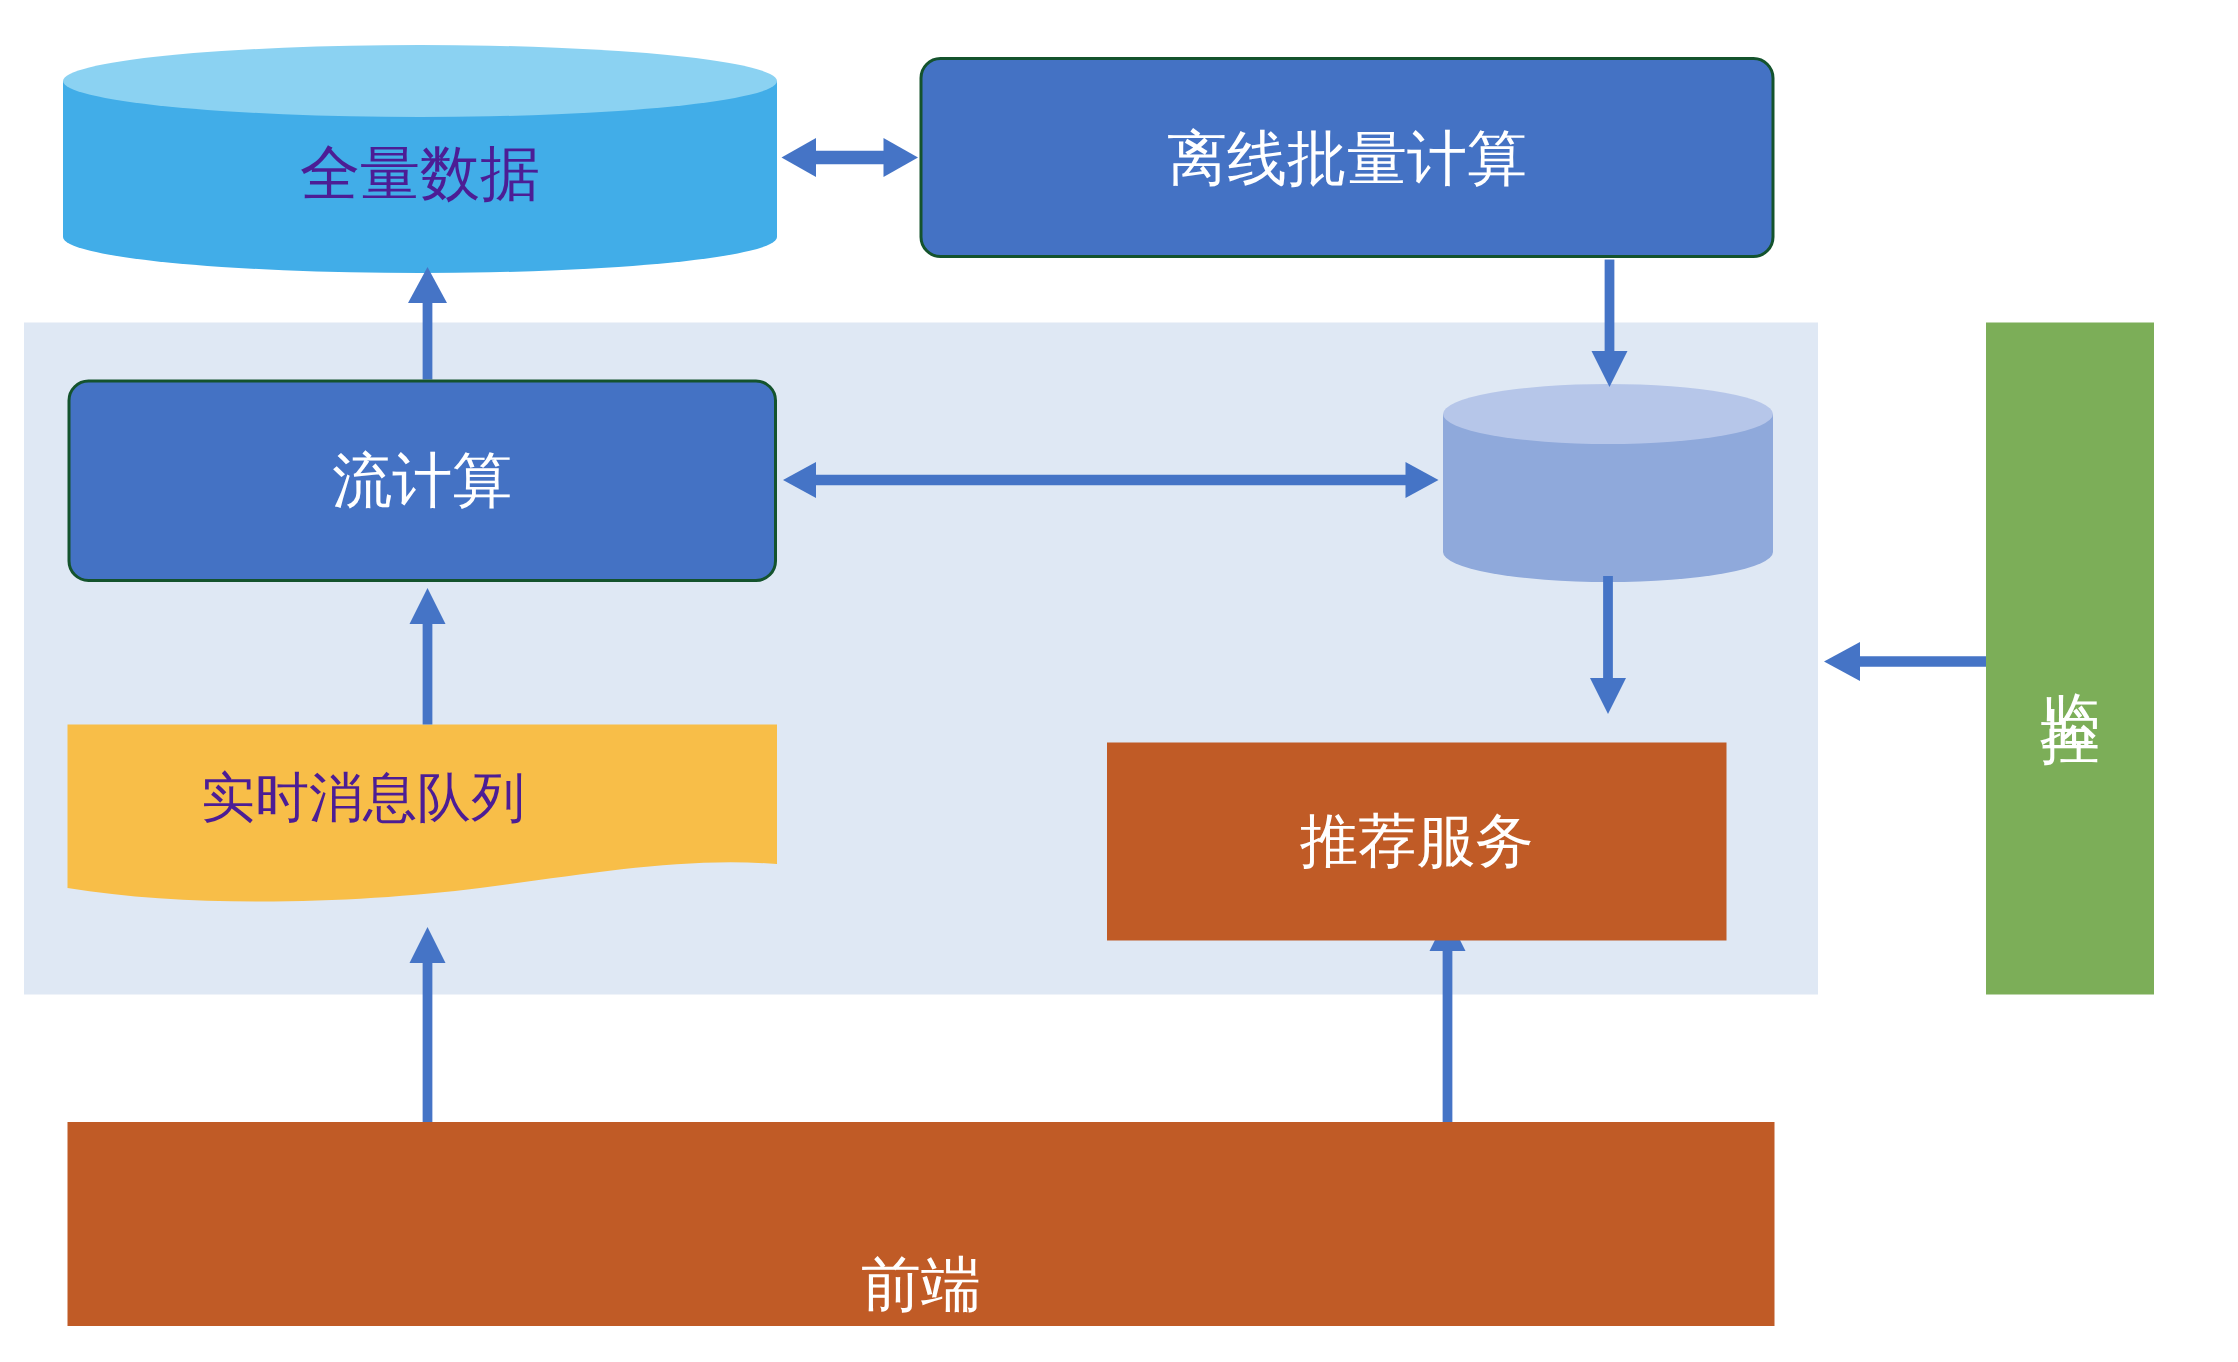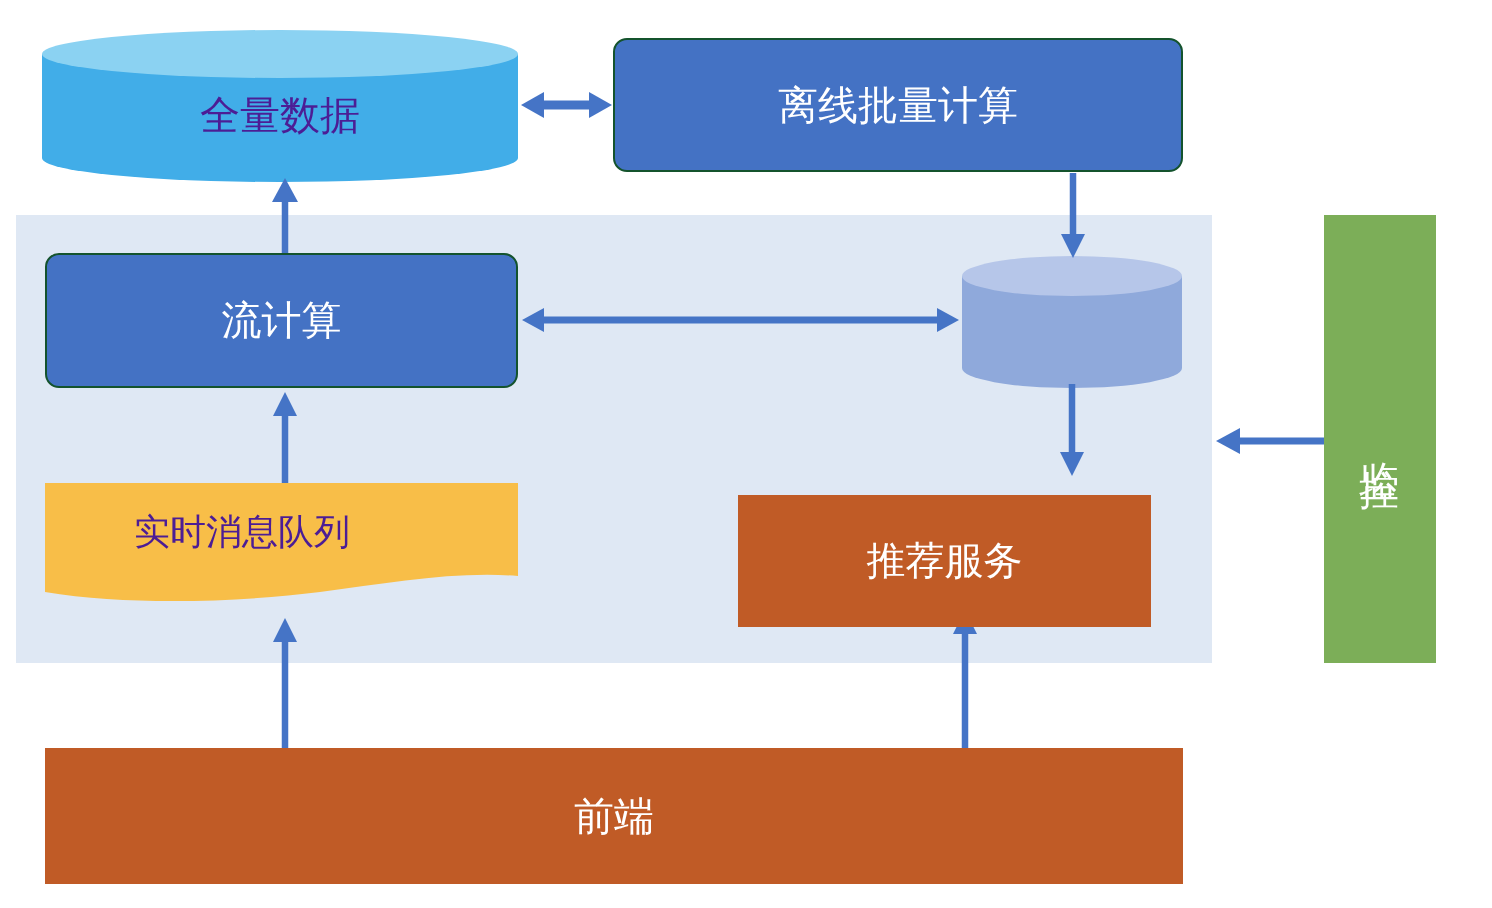--- a/index.html
+++ b/index.html
@@ -35,21 +35,21 @@
     background: #4472C4;
     border: 2px solid #14532d;
     border-radius: 14px;
     font-size: 40px;
     font-family: Liberation Mono, monospace;
   }
   .offline-batch { left: 613px; top: 38px;  width: 570px; height: 134px; }
   .stream-compute{ left: 45px;  top: 253px; width: 473px; height: 135px; }
   .orange-box { background: #C05B26; font-size: 39px; }
   .recommend-service { left: 710px; top: 495px; width: 413px; height: 132px; margin-left: 28px; }
-  .frontend { left: 45px; top: 748px; width: 1138px; height: 136px; font-size: 40px; }
+  .frontend { left: 45px; top: 748px; width: 1138px; height: 136px; font-size: 40px; align-items: flex-end; }
   .monitor {
     left: 1324px; top: 215px; width: 112px; height: 448px;
     background: #7CAE58;
   }
   .monitor-label {
     writing-mode: vertical-rl;
     text-orientation: upright;
     font-size: 40px;
     letter-spacing: 10px;
     color: #ffffff;

